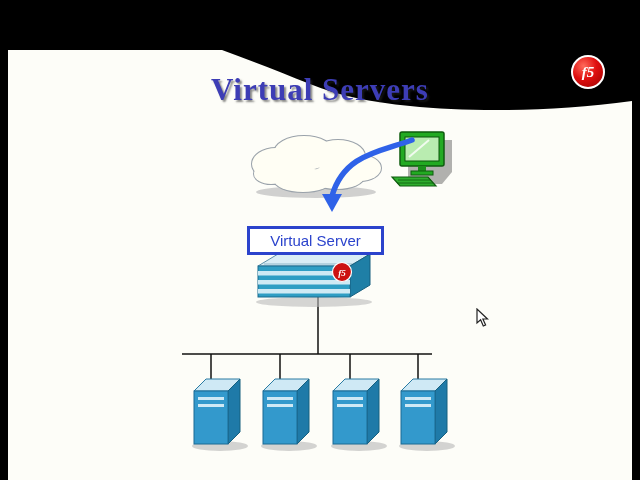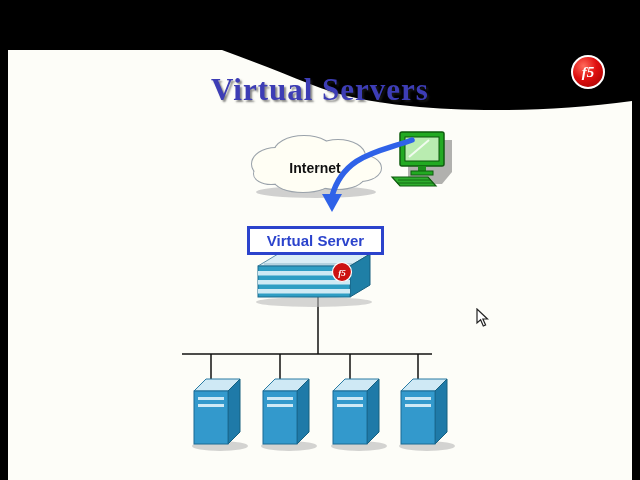--- a/index.html
+++ b/index.html
@@ -15,21 +15,21 @@
           border:2px solid #fff;box-sizing:border-box;z-index:6;
           display:flex;align-items:center;justify-content:center;}
   .f5logo span{color:#fff;font-family:"Liberation Serif",serif;font-style:italic;
                font-weight:bold;font-size:15px;}
   .diagram{position:absolute;left:0;top:0;z-index:2;}
   .inetlabel{position:absolute;left:247px;top:110px;width:120px;text-align:center;
              font-weight:bold;font-size:14px;color:#111;z-index:3;}
   .vsbox{position:absolute;left:239px;top:176px;width:137px;height:29px;box-sizing:border-box;
          border:3px solid var(--box-blue);background:#fff;z-index:3;
          display:flex;align-items:center;justify-content:center;
-         font-weight:bold;font-size:15px;color:var(--box-blue);}
+         font-weight:normal;font-size:15px;color:var(--box-blue);}
   .ybar{position:absolute;left:0;top:440px;width:624px;height:22px;z-index:4;
         background:linear-gradient(180deg,#a87a00 0,#edbe00 25%,#f7ca16 60%,#f3c607 100%);}
   .penchip{position:absolute;left:10px;top:3px;width:40px;height:15px;background:#efe9a8;
            border:1px solid #5a5a20;border-radius:2px;display:flex;align-items:center;
            justify-content:center;font-size:11px;line-height:1;color:#222;cursor:pointer;}
   .cursor{position:absolute;left:476px;top:264px;z-index:9;}
   .ln{stroke:#111;stroke-width:1.5;}
   .arrowp{stroke:var(--arrow-blue);fill:none;stroke-width:5.5;stroke-linecap:round;}
   .arrowh{fill:var(--arrow-blue);}
   .cloudstroke{fill:#fffef4;stroke:#9aa2aa;stroke-width:2;}
@@ -143,21 +143,20 @@
       <g transform="translate(393,329)">
         <ellipse cx="26" cy="67" rx="28" ry="5" fill="#aaa" opacity="0.5"></ellipse>
         <polygon points="0,12 34,12 46,0 12,0" fill="var(--server-top-blue)" stroke="#2a7ba3" stroke-width="1"></polygon>
         <polygon points="34,12 46,0 46,53 34,65" fill="var(--server-side-blue)" stroke="#16607f" stroke-width="1"></polygon>
         <rect x="0" y="12" width="34" height="53" fill="var(--server-blue)" stroke="#1b6a94" stroke-width="1"></rect>
         <rect x="4" y="18" width="26" height="3" fill="#cfe9f5"></rect>
         <rect x="4" y="25" width="26" height="3" fill="#cfe9f5"></rect>
       </g>
     </svg>
 
-    <div class="inetlabel">Internet</div>
 
     <div class="vsbox">
       <span>Virtual Server</span>
     </div>
 
     <div class="ybar">
       <div class="penchip">
         <span>✎</span>
       </div>
     </div>

